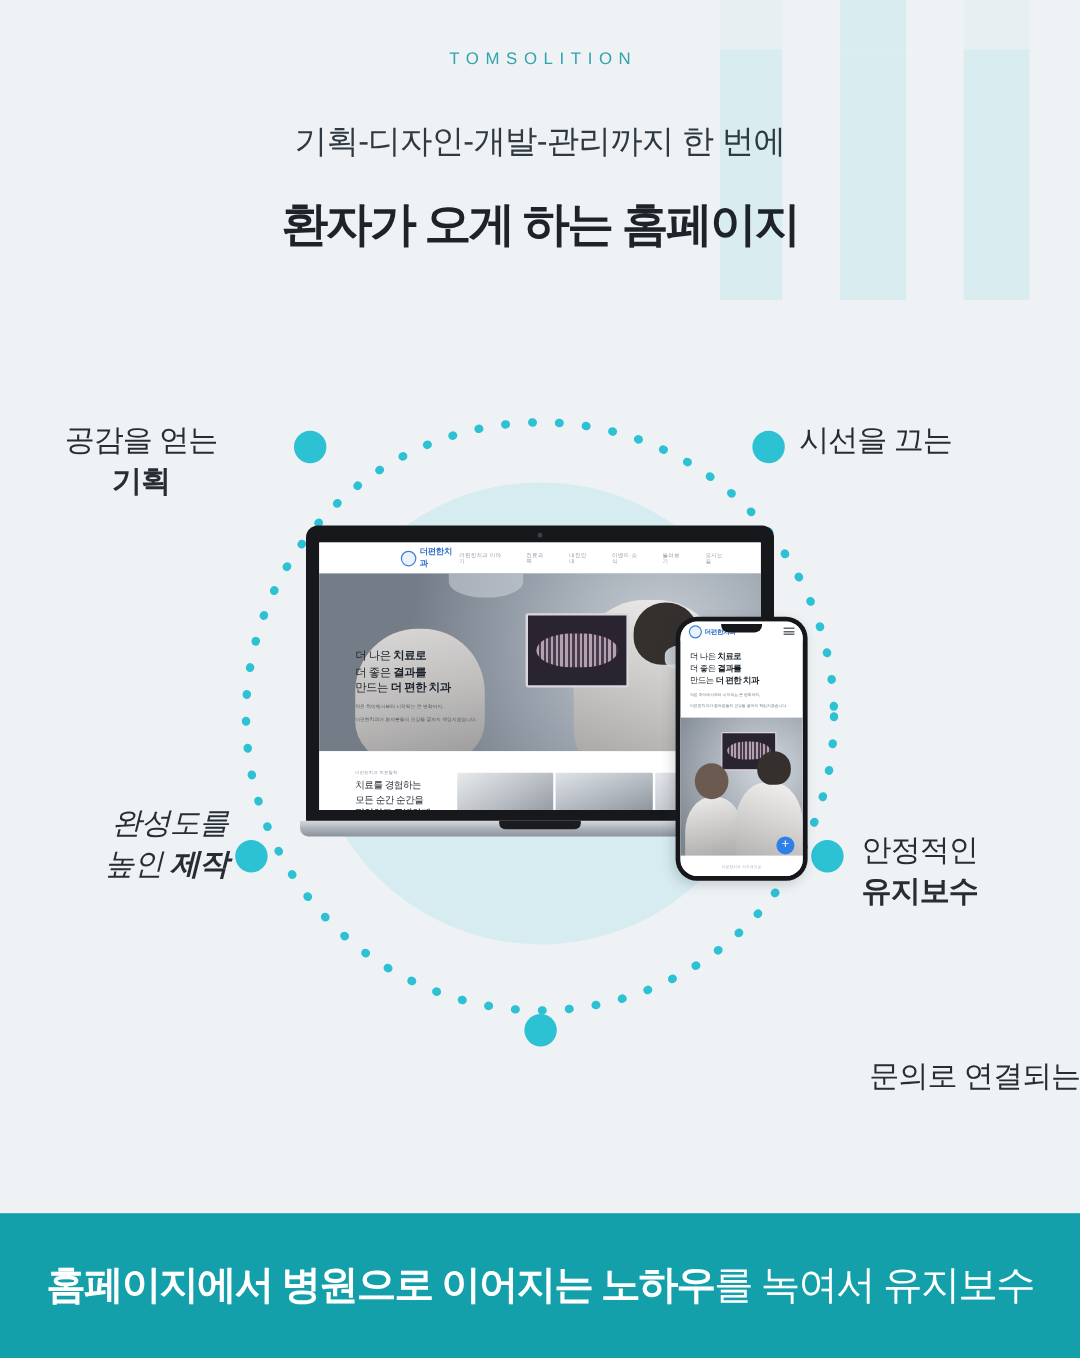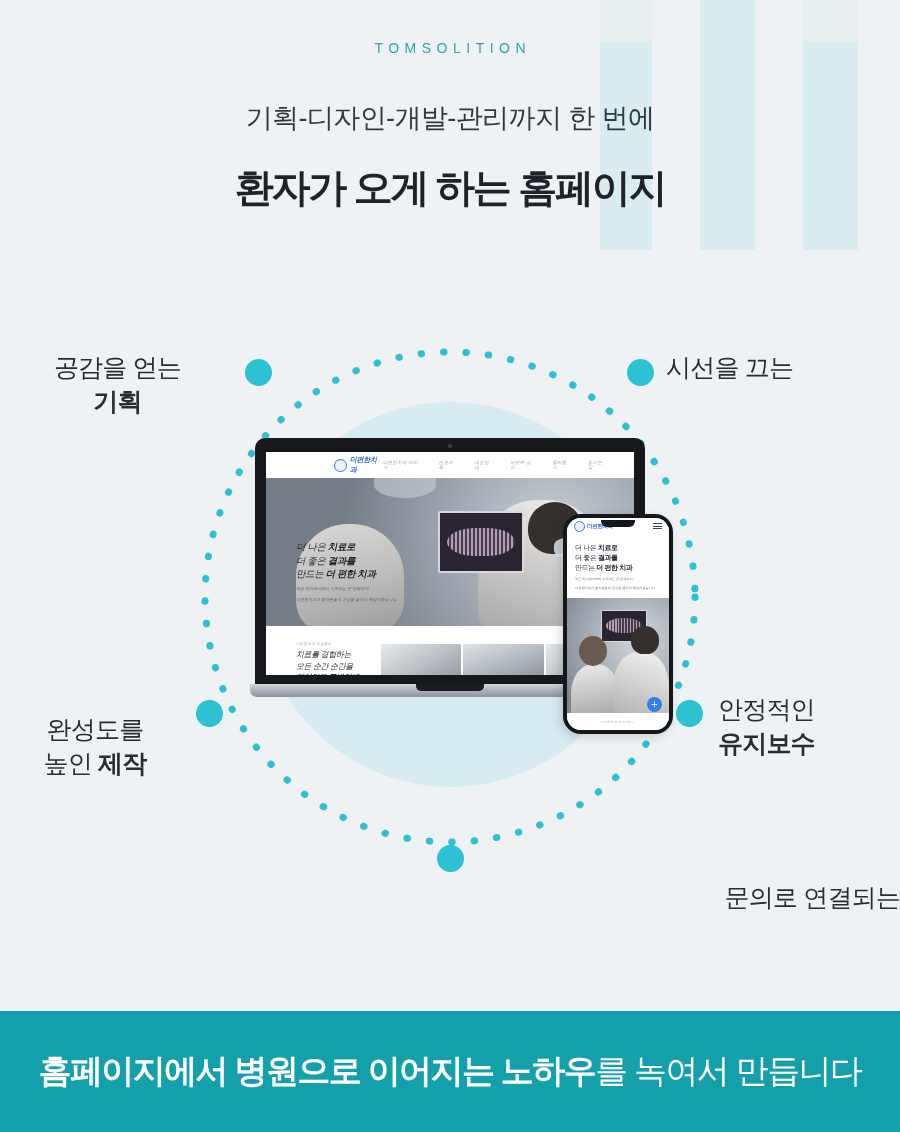--- a/index.html
+++ b/index.html
@@ -141,21 +141,21 @@
     letter-spacing: -0.8px;
     white-space: nowrap;
   }
   .label .lt-light { font-weight: 400; }
   .label .lt-bold  { font-weight: 700; }
   .label .l1 { display: block; }
   .label .l2 { display: block; }
 
   .label-plan    { left: 0;   top: 50px;  width: 235px; text-align: center; }
   .label-design  { left: 666px; top: 50px;  width: 234px; text-align: left; }
-  .label-build   { left: 0;   top: 412px; width: 190px; text-align: center; }
+  .label-build   { left: 0;   top: 369px; width: 190px; text-align: right; font-style: italic; }
   .label-support { left: 718px; top: 392px; width: 182px; text-align: left; }
   .label-market  { left: 0;   top: 580px; width: 900px; text-align: right; }
 
   
   .laptop {
     position: absolute;
     left: 250px;
     top: 138px;
     width: 400px;
     height: 265px;
@@ -163,21 +163,20 @@
   .laptop-lid {
     position: absolute;
     left: 5px;
     top: 0;
     width: 390px;
     height: 248px;
     background: #17181c;
     border-radius: 10px 10px 3px 3px;
     padding: 14px 11px 11px 11px;
     box-sizing: border-box;
-    font-style: italic;
   }
   .laptop-cam {
     position: absolute;
     left: 50%;
     top: 6px;
     margin-left: -2px;
     width: 3.5px;
     height: 3.5px;
     border-radius: 50%;
     background: #3b4048;
@@ -739,17 +738,17 @@
         <div class="phone-foot">
           <span>더편한치과 저작권정보</span>
         </div>
       </div>
     </div>
 
   </div>
 
   <div class="banner">
     <div class="banner-text">
-      <span class="bt-bold">홈페이지에서 병원으로 이어지는 노하우</span><span class="bt-light">를 녹여서 만듭니다</span>
+      <span class="bt-bold">홈페이지에서 병원으로 이어지는 노하우</span><span class="bt-light">를 녹여서 유지보수</span>
     </div>
   </div>
 
 </div>
 
 </body></html>

